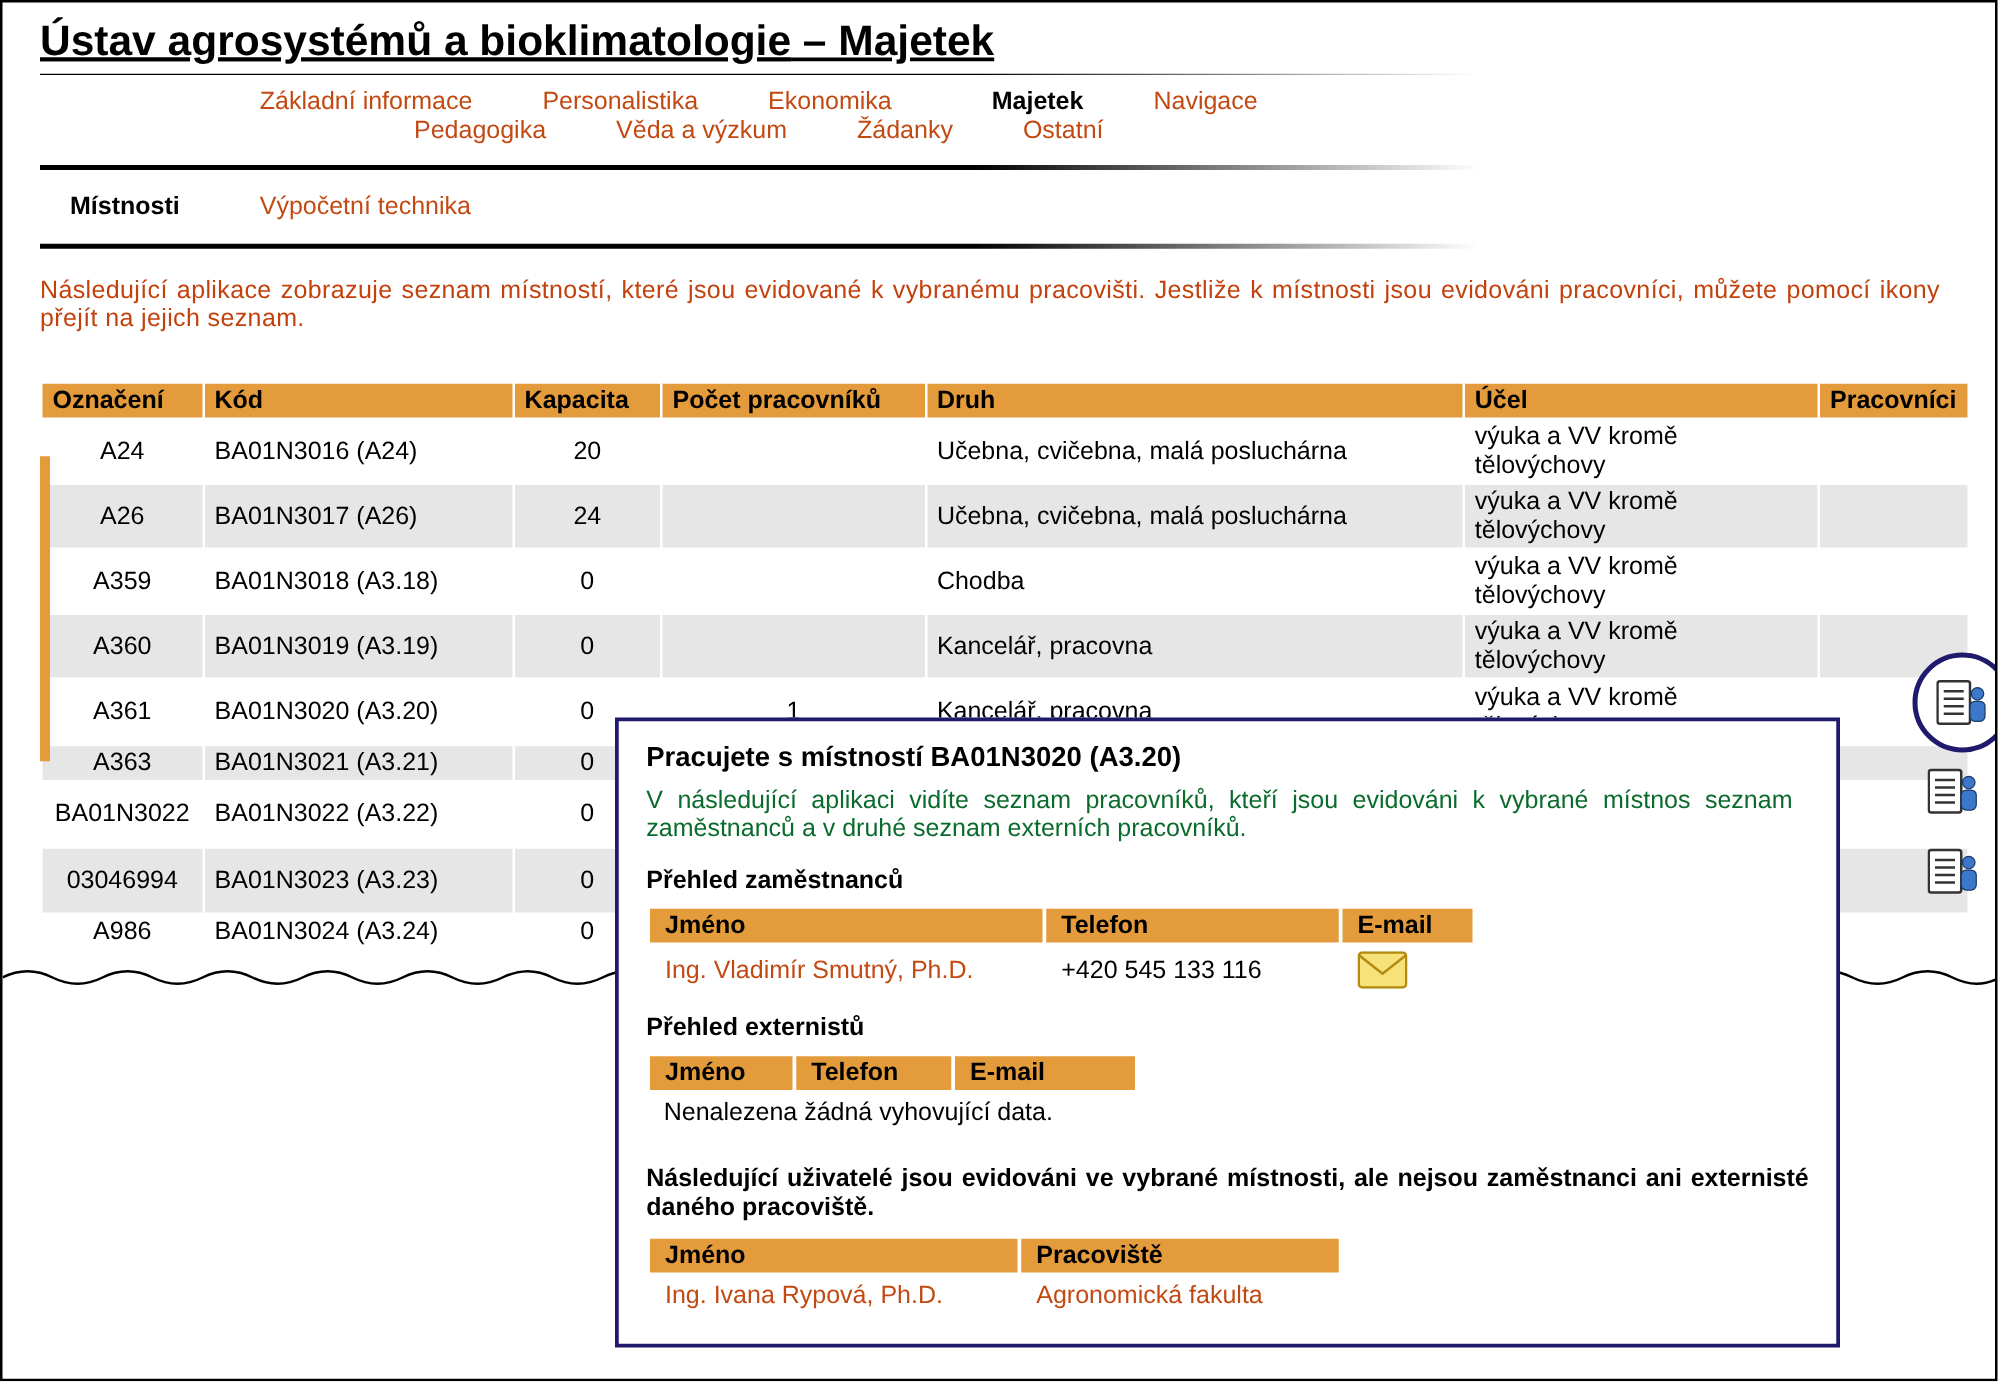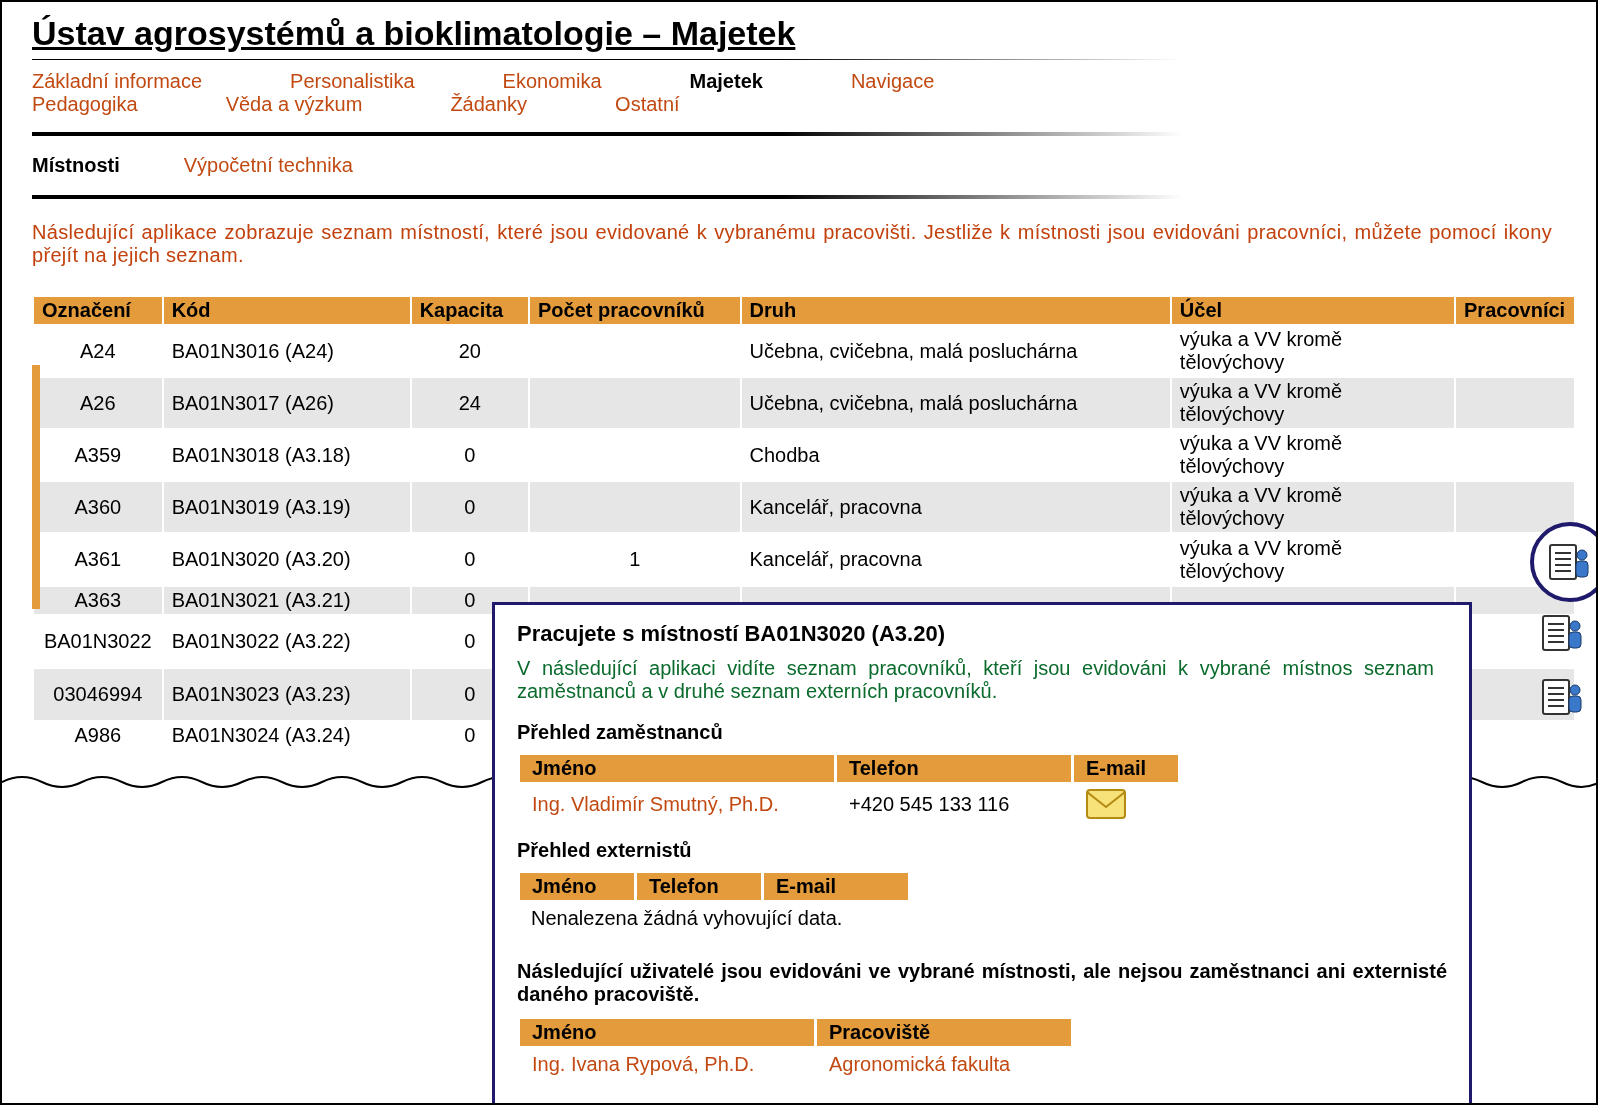--- a/index.html
+++ b/index.html
@@ -3,36 +3,36 @@
 <meta charset="utf-8">
 <style>
   html,body{margin:0;padding:0;background:#fff;}
   body{font-family:"Trebuchet MS","Lucida Grande",Verdana,sans-serif;font-size:20px;color:#000;}
   .page{border:2px solid #000;width:1598px;height:1105px;position:relative;box-sizing:border-box;overflow:hidden;}
   .content{padding:8px 16px 0 30px;}
   .title{font-weight:bold;font-size:34px;padding:4px 0 6px 0;text-decoration:underline;}
   .title a{color:#000;text-decoration:underline;}
   .nav1{border-bottom:4px solid #000;border-top:1px solid #aaa;padding:10px 0 16px 0;width:1150px;
     border-image:linear-gradient(to right,#000 65%,#fff 100%) 1;}
-  .nav1 .row{display:flex;gap:88px;}
+  .nav1 .row{display:flex;gap:56px;justify-content:center;}
   .nav1 a,.nav2 a{color:#c24a12;text-decoration:none;}
-  .nav1 .active,.nav2 .active{color:#000;font-weight:bold;}
+  .nav1 .active,.nav2 .active{color:#000;font-weight:bold;margin-left:24px;}
   .nav2{border-bottom:4px solid #000;padding:18px 0 18px 0;width:1150px;
     border-image:linear-gradient(to right,#000 65%,#fff 100%) 1;}
   .nav2 .row{display:flex;gap:64px;}
   .intro{color:#c2410c;padding:22px 0 10px 0;text-align:justify;width:1520px;letter-spacing:0.3px;}
   
   .orange-bar{position:absolute;left:30px;top:363px;width:8px;height:244px;background:#e49b3b;}
-  table.rooms{border-collapse:collapse;width:1544px;margin-top:18px;}
+  table.rooms{border-collapse:collapse;width:1544px;margin-top:28px;}
   table.rooms th{background:#e49b3b;color:#000;text-align:left;font-weight:bold;padding:2px 8px;border:2px solid #fff;font-size:20px;}
   table.rooms td{padding:2px 8px;border:2px solid #fff;font-size:20px;background:#fff;}
   table.rooms tr.alt td{background:#e6e6e6;}
   table.rooms td.center{text-align:center;}
   
-  .popup{position:absolute;left:490px;top:600px;width:980px;border:3px solid #1f1a6b;background:#fff;padding:12px 22px 20px 22px;box-sizing:border-box;}
+  .popup{position:absolute;left:490px;top:572px;width:980px;border:3px solid #1f1a6b;background:#fff;padding:12px 22px 20px 22px;box-sizing:border-box;}
   .popup .ptitle{font-weight:bold;font-size:22px;margin:4px 0 8px 0;}
   .popup .pintro{color:#0a6b2c;text-align:justify;margin:10px 13px 18px 0;}
   .popup .section{font-weight:bold;margin:13px 0 8px 0;}
   .popup .section.mtop{margin-top:6px;}
   .popup .ptext{font-weight:bold;text-align:justify;margin:26px 0 10px 0;}
   table.inner{border-collapse:collapse;}
   table.inner th{background:#e49b3b;color:#000;font-weight:bold;text-align:left;padding:2px 12px;border:3px solid #fff;}
   table.inner td{padding:4px 12px;border:3px solid #fff;}
   .link{color:#c24a12;}
   .nodata{padding:4px 14px;}

